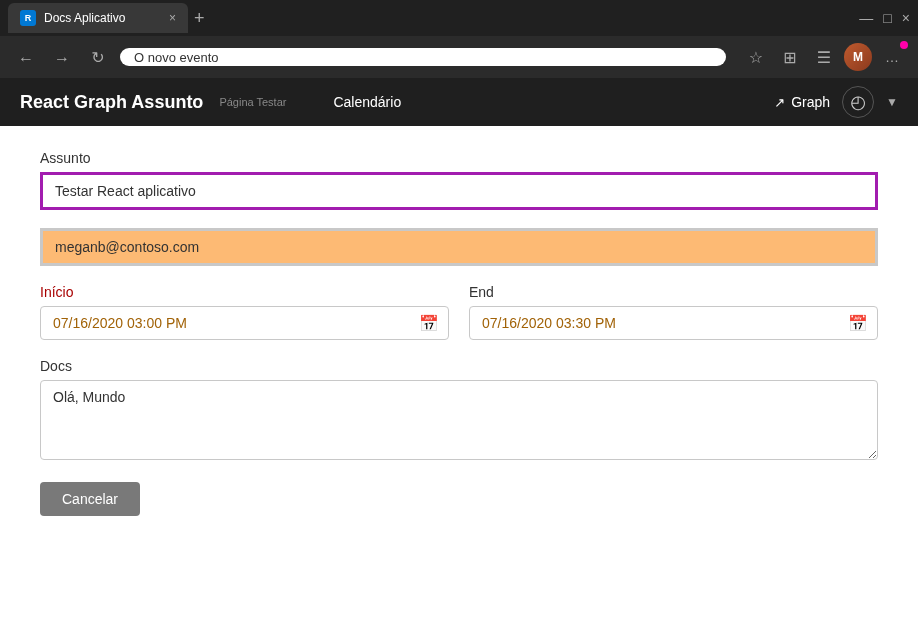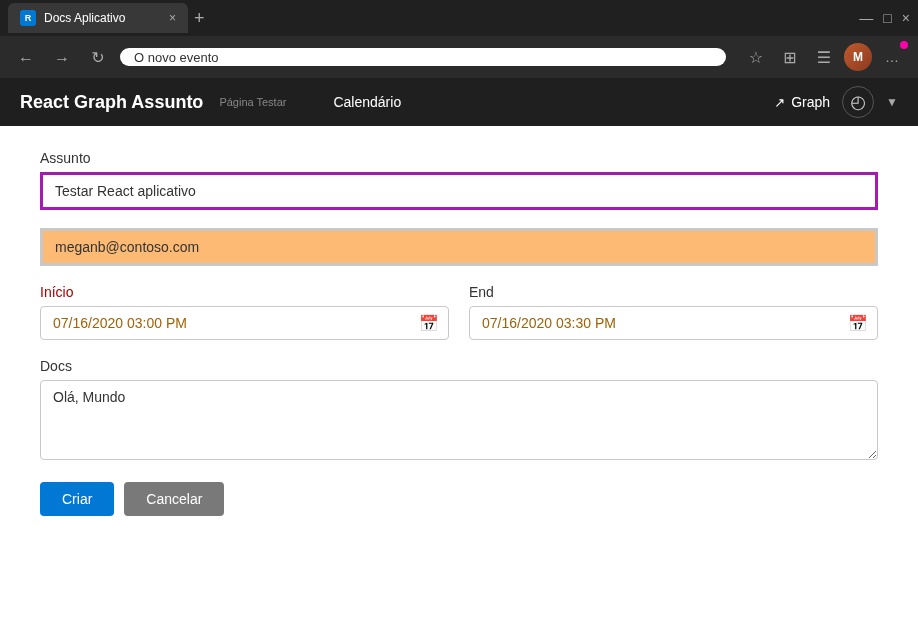--- a/index.html
+++ b/index.html
@@ -359,17 +359,16 @@
       </div>
     </div>
   </div>
 
   <div class="form-group">
     <label class="form-label">Docs</label>
     <textarea class="form-textarea" style="">Olá, Mundo</textarea>
   </div>
 
   <div class="button-row">
-    <button class="btn-primary">Criar</button>
     <button class="btn-secondary">Cancelar</button>
   </div>
 
 </div>
 
 </body></html>

